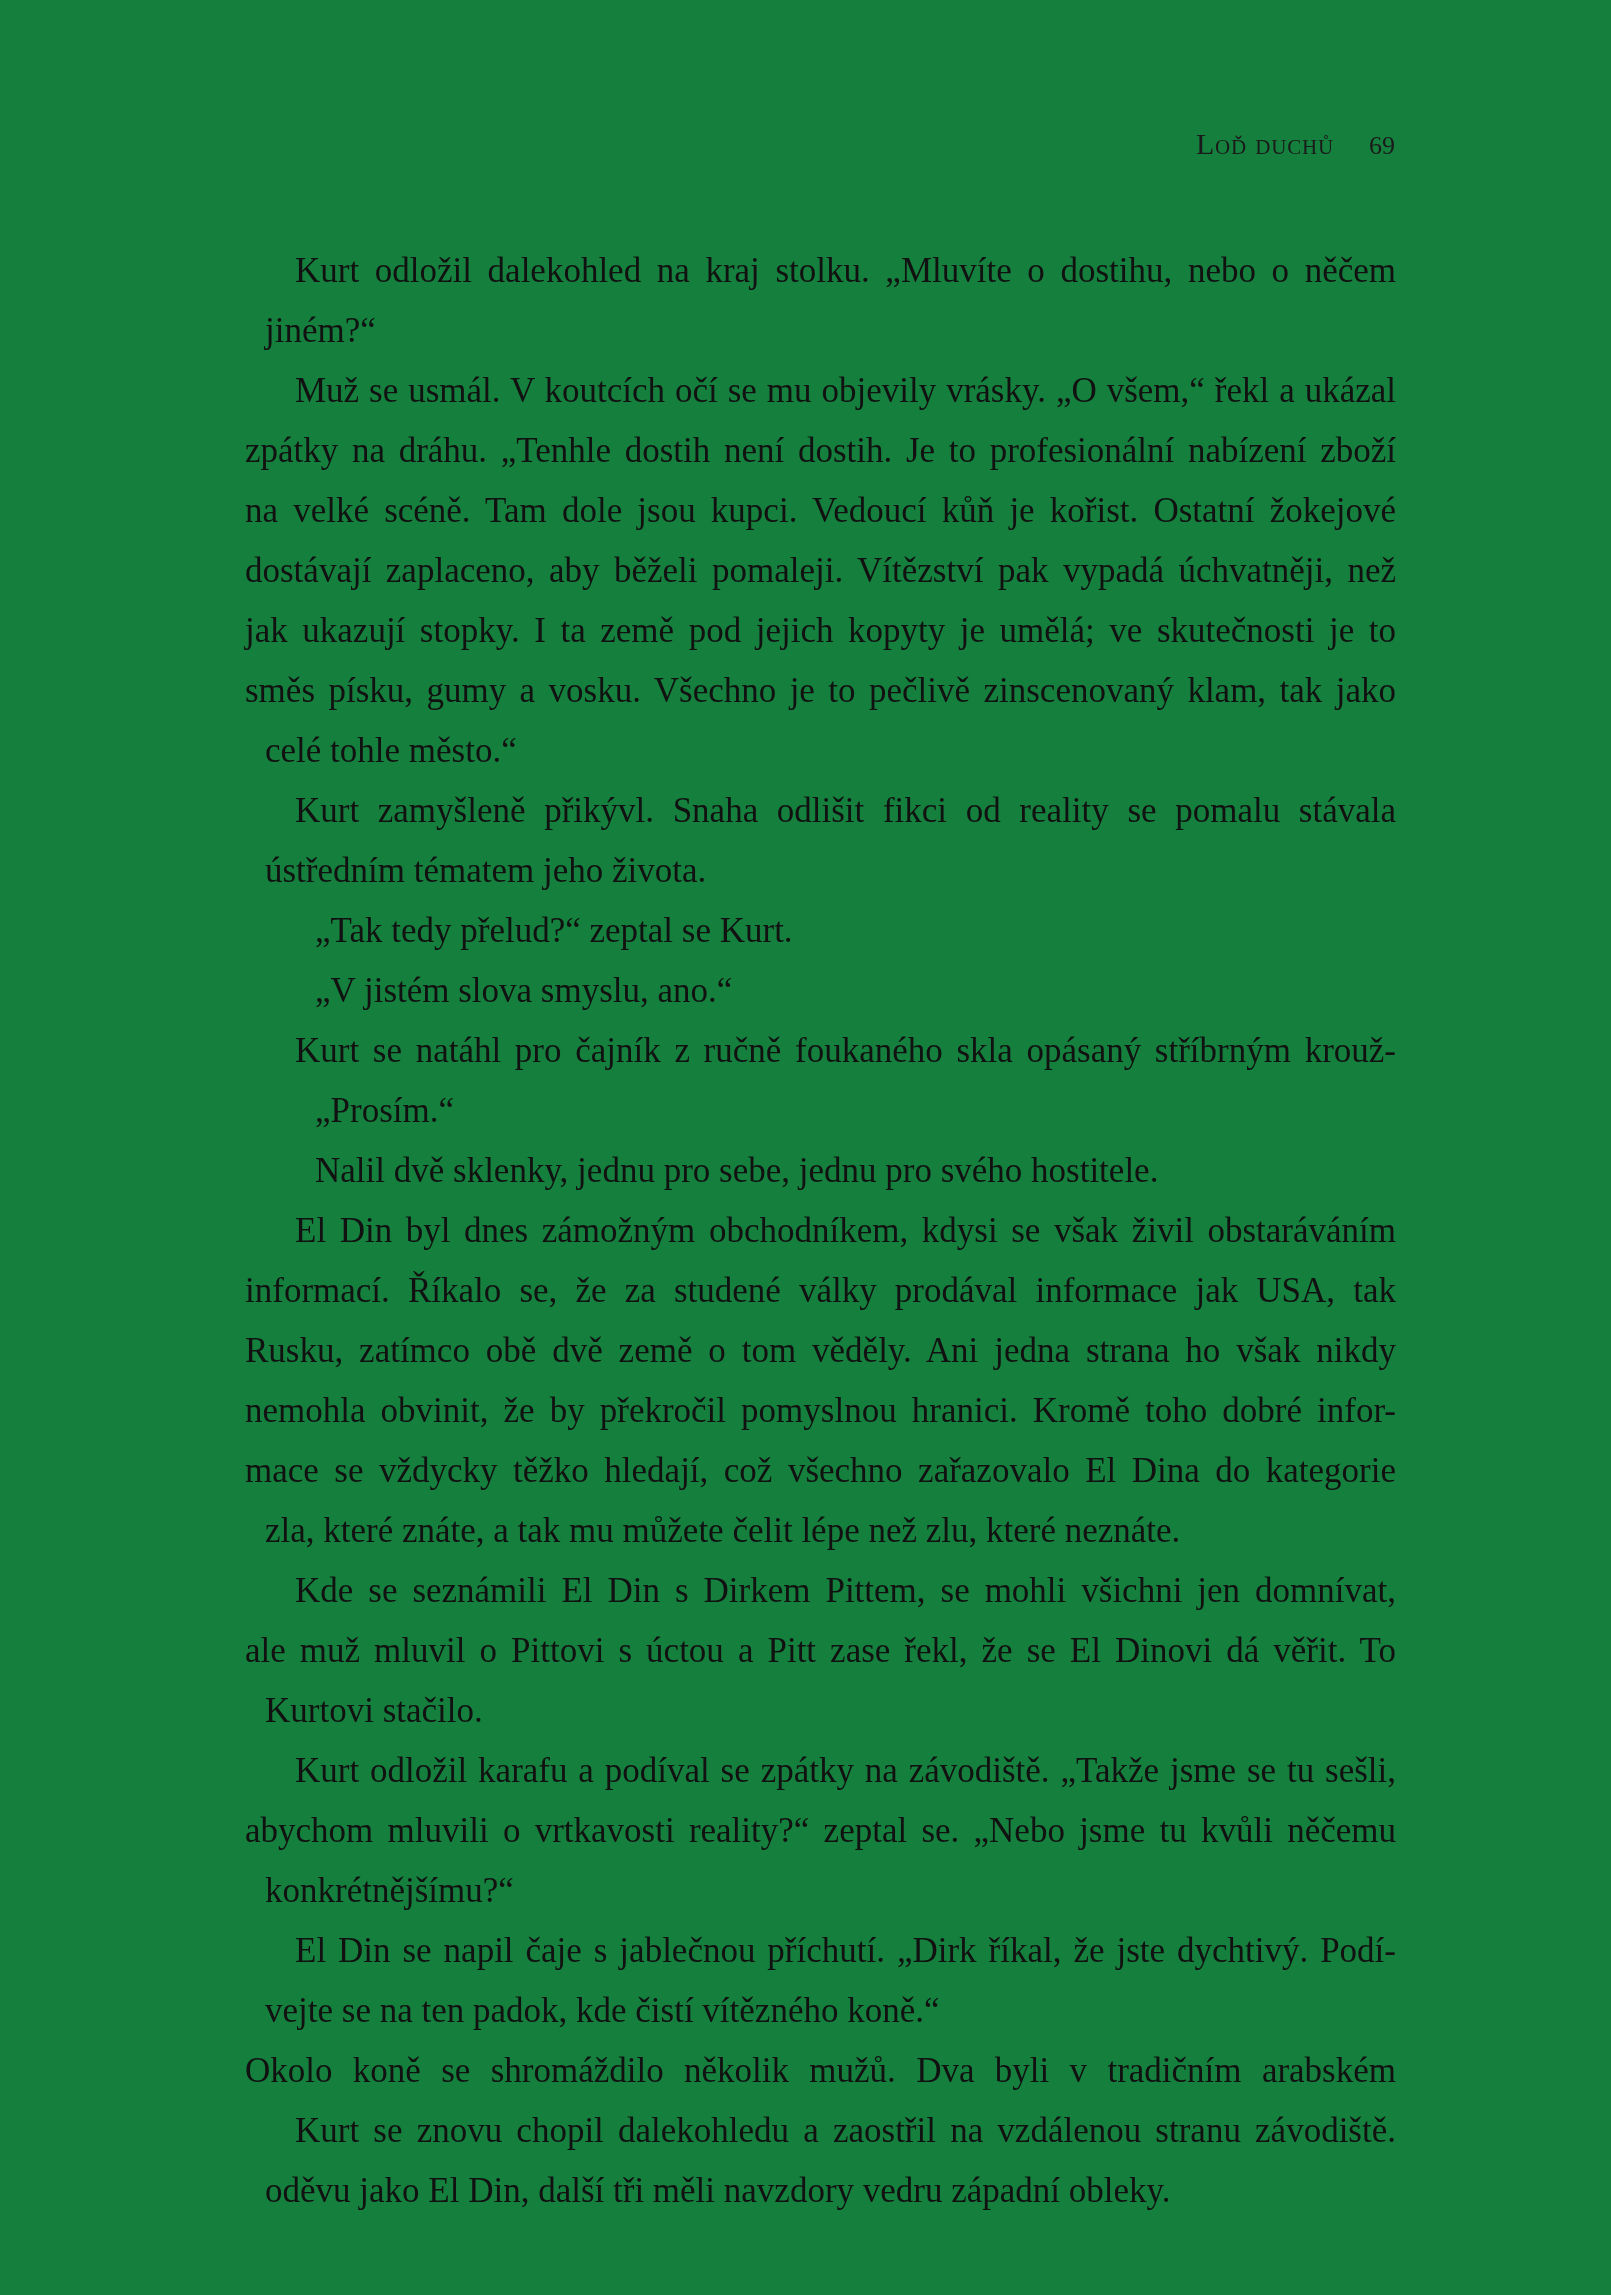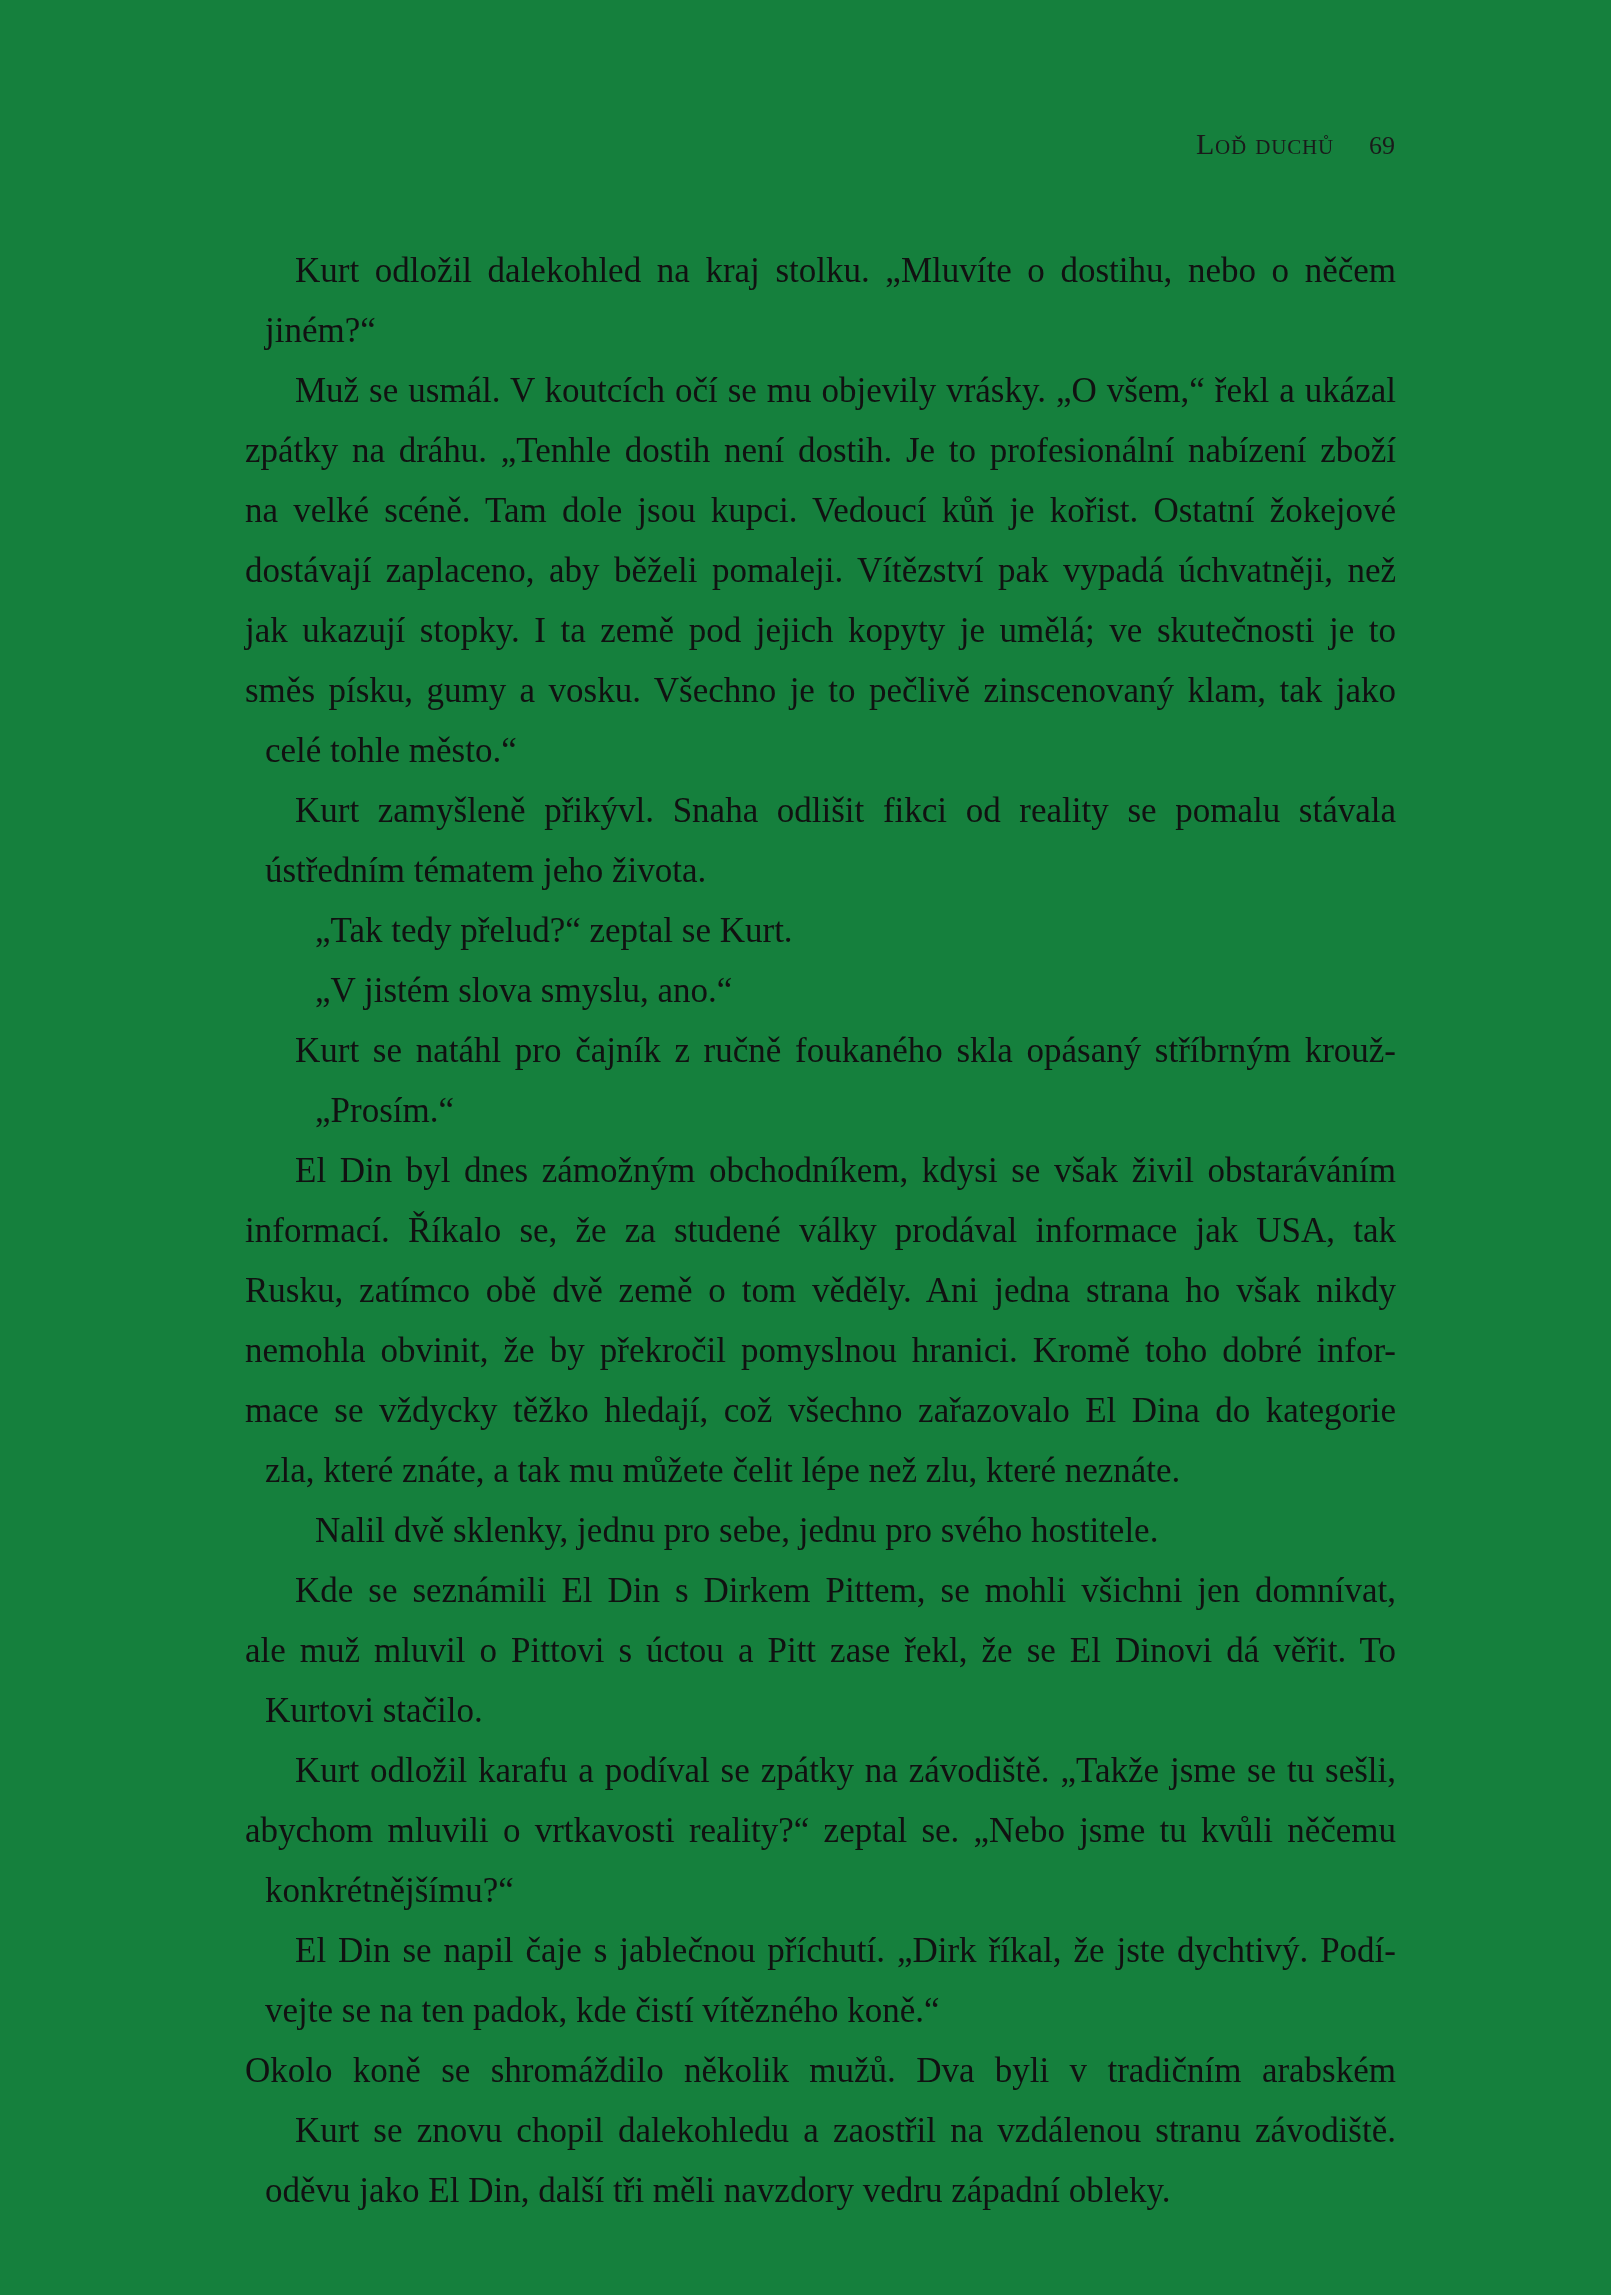--- a/index.html
+++ b/index.html
@@ -61,29 +61,29 @@
       <div>
         <div class="line indent last"><span class="line-inner" style="white-space: nowrap; width: auto;">„V jistém slova smyslu, ano.“</span></div>
       </div>
       <div>
         <div class="line indent"><span class="line-inner" style="white-space: normal; width: 100%;">Kurt se natáhl pro čajník z ručně foukaného skla opásaný stříbrným krouž-</span></div>
       </div>
       <div>
         <div class="line indent last"><span class="line-inner" style="white-space: nowrap; width: auto;">„Prosím.“</span></div>
       </div>
       <div>
+        <div class="line indent last"><span class="line-inner" style="white-space: nowrap; width: auto;">Nalil dvě sklenky, jednu pro sebe, jednu pro svého hostitele.</span></div>
+      </div>
+      <div>
         <div class="line indent"><span class="line-inner" style="white-space: normal; width: 100%;">El Din byl dnes zámožným obchodníkem, kdysi se však živil obstaráváním</span></div>
         <div class="line"><span class="line-inner" style="white-space: normal; width: 100%;">informací. Říkalo se, že za studené války prodával informace jak USA, tak</span></div>
         <div class="line"><span class="line-inner" style="white-space: normal; width: 100%;">Rusku, zatímco obě dvě země o tom věděly. Ani jedna strana ho však nikdy</span></div>
         <div class="line"><span class="line-inner" style="white-space: normal; width: 100%;">nemohla obvinit, že by překročil pomyslnou hranici. Kromě toho dobré infor-</span></div>
         <div class="line"><span class="line-inner" style="white-space: normal; width: 100%;">mace se vždycky těžko hledají, což všechno zařazovalo El Dina do kategorie</span></div>
         <div class="line last"><span class="line-inner" style="white-space: nowrap; width: auto;">zla, které znáte, a tak mu můžete čelit lépe než zlu, které neznáte.</span></div>
-      </div>
-      <div>
-        <div class="line indent last"><span class="line-inner" style="white-space: nowrap; width: auto;">Nalil dvě sklenky, jednu pro sebe, jednu pro svého hostitele.</span></div>
       </div>
       <div>
         <div class="line indent"><span class="line-inner" style="white-space: normal; width: 100%;">Kde se seznámili El Din s Dirkem Pittem, se mohli všichni jen domnívat,</span></div>
         <div class="line"><span class="line-inner" style="white-space: normal; width: 100%;">ale muž mluvil o Pittovi s úctou a Pitt zase řekl, že se El Dinovi dá věřit. To</span></div>
         <div class="line last"><span class="line-inner" style="white-space: nowrap; width: auto;">Kurtovi stačilo.</span></div>
       </div>
       <div>
         <div class="line indent"><span class="line-inner" style="white-space: normal; width: 100%;">Kurt odložil karafu a podíval se zpátky na závodiště. „Takže jsme se tu sešli,</span></div>
         <div class="line"><span class="line-inner" style="white-space: normal; width: 100%;">abychom mluvili o vrtkavosti reality?“ zeptal se. „Nebo jsme tu kvůli něčemu</span></div>
         <div class="line last"><span class="line-inner" style="white-space: nowrap; width: auto;">konkrétnějšímu?“</span></div>

